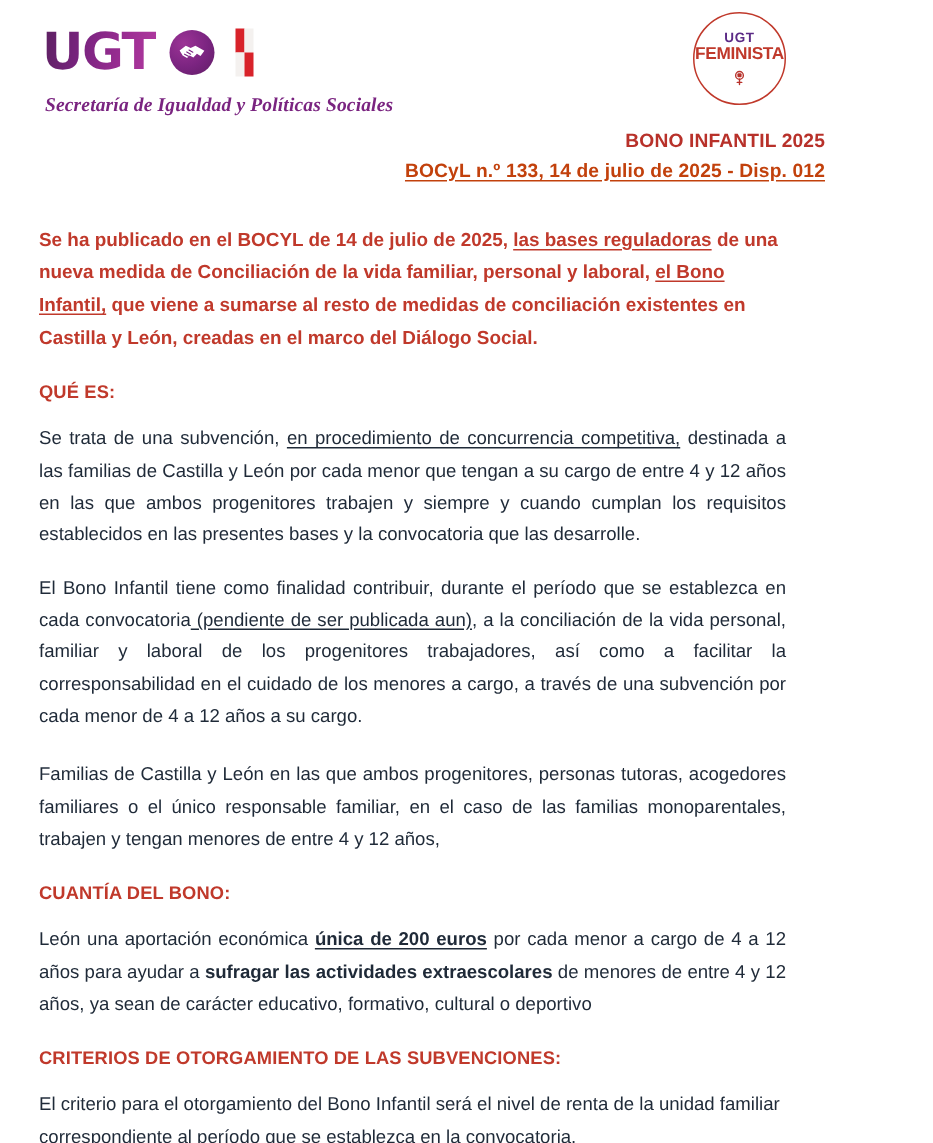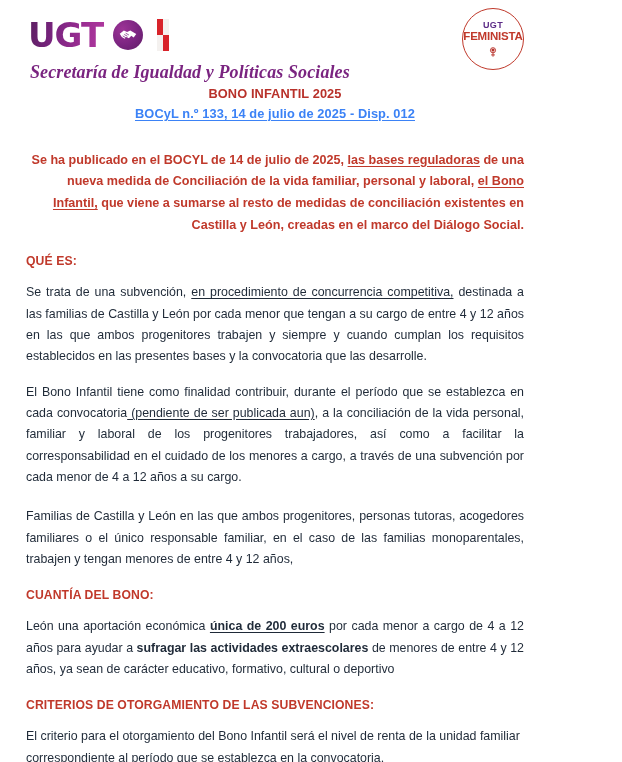--- a/index.html
+++ b/index.html
@@ -80,21 +80,21 @@
     line-height: 1.04;
     color: #16171a;
     margin-left: 7px;
     letter-spacing: -0.2px;
   }
 
   .secretaria {
     font-family: "Liberation Serif", serif;
     font-style: italic;
     font-weight: 700;
-    font-size: 18px;
+    font-size: 13px;
     color: #7a2480;
     margin-top: 4px;
     margin-left: 2px;
     letter-spacing: 0.1px;
   }
 
   
   .feminista {
     position: absolute;
     top: 8px;
@@ -124,44 +124,44 @@
     letter-spacing: -0.2px;
     line-height: 1.2;
   }
   .feminista .f-sym {
     line-height: 0;
     margin-top: 1px;
   }
 
   
   .title-block {
-    text-align: center;
+    text-align: right;
     margin-top: 2px;
   }
   .doc-title {
     color: #b8312a;
     font-weight: 700;
     font-size: 12.8px;
     line-height: 1.55;
     letter-spacing: 0.1px;
   }
   .doc-subtitle {
-    color: #3b82f6;
+    color: #c2410c;
     font-weight: 700;
     font-size: 12.8px;
     line-height: 1.55;
     text-decoration: underline;
     text-underline-offset: 2px;
     letter-spacing: 0.1px;
   }
 
   
   .intro {
     margin: 26px 26px 0 26px;
-    text-align: right;
+    text-align: left;
     color: #c0392b;
     font-weight: 700;
     font-size: 12.6px;
     line-height: 1.72;
   }
   .intro u { text-decoration: underline; text-underline-offset: 2px; }
 
   
   .content { margin: 0 26px; }
 

